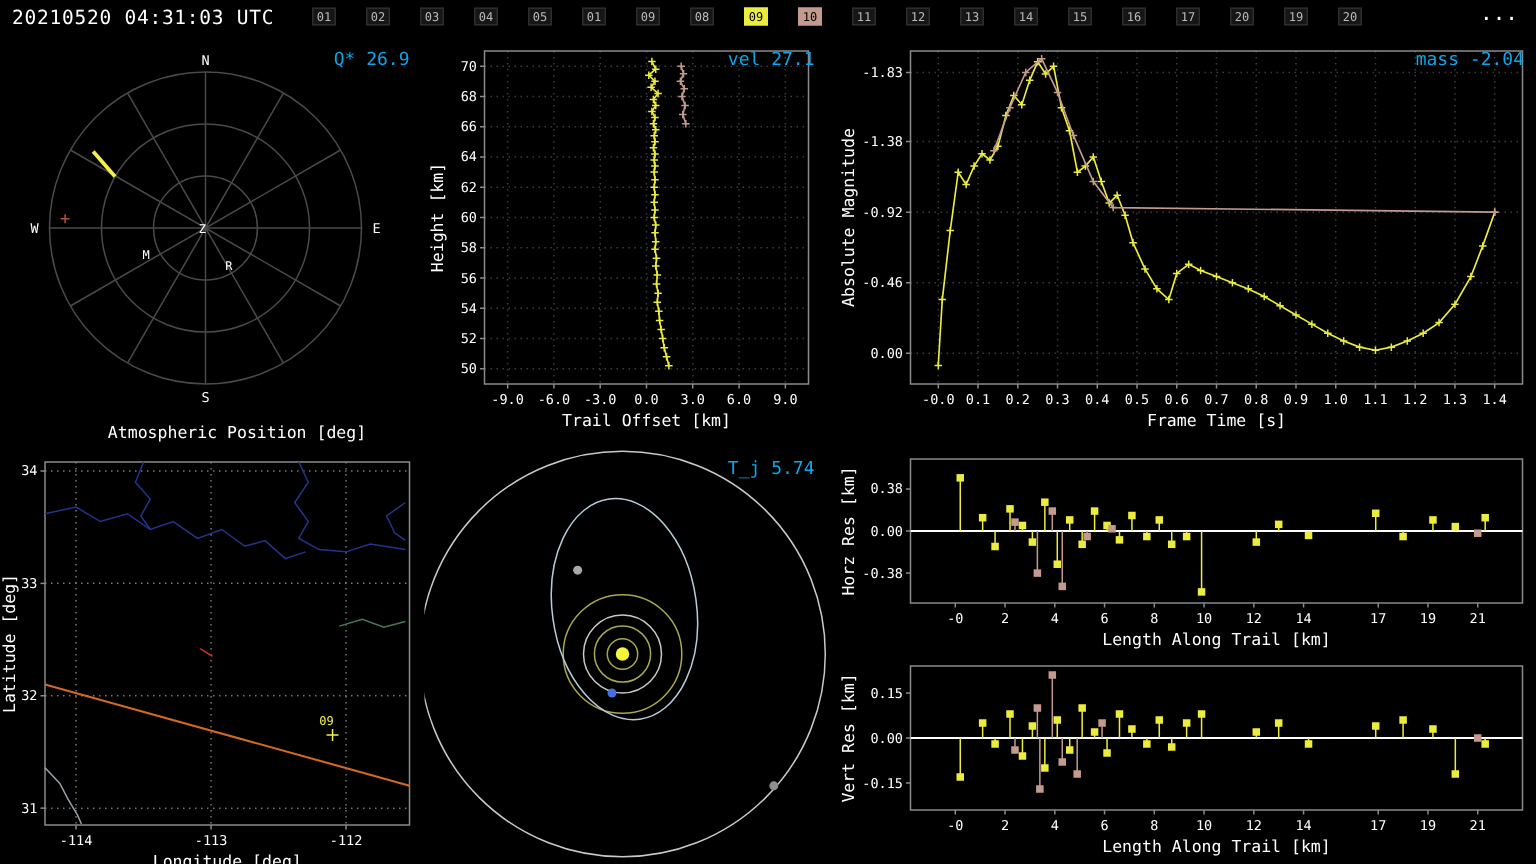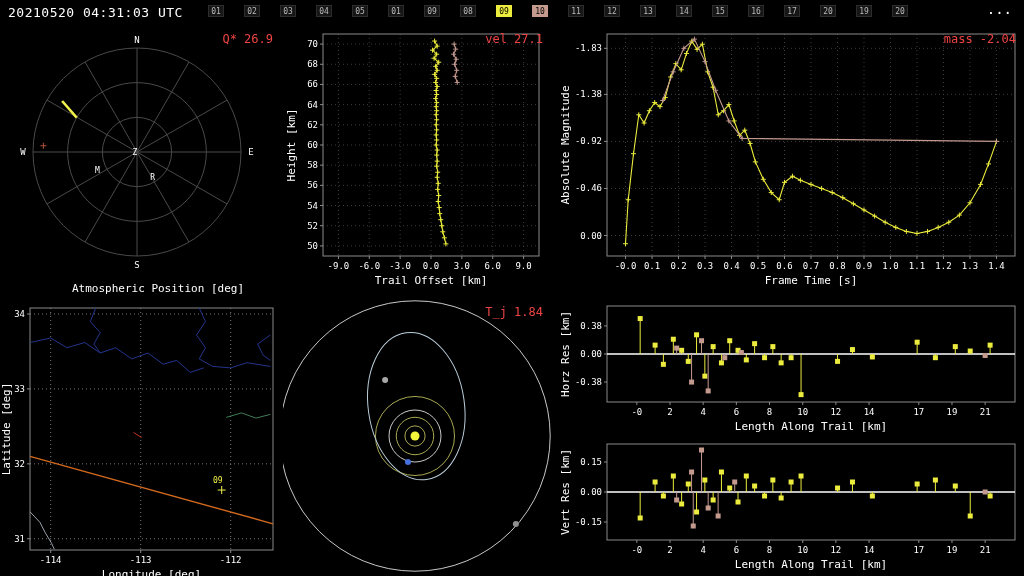--- a/index.html
+++ b/index.html
@@ -15,21 +15,21 @@
   #p-horz{left:555px;top:300px;width:469px;height:138px;}
   #p-vert{left:555px;top:438px;width:469px;height:138px;}
   #topbar{position:absolute;left:0;top:0;width:1024px;height:26px;}
   #timestamp{position:absolute;left:8px;top:5px;font-size:13px;letter-spacing:0.5px;}
   #tabstrip{position:absolute;left:208px;top:5px;display:flex;}
   .tab{width:16px;height:12px;margin-right:20px;background:#161616;border:1px solid #2d2d2d;
        color:#b9b9b9;font-size:8px;line-height:11px;text-align:center;box-sizing:border-box;cursor:pointer;}
   .tab.on{background:#ecec3e;border-color:#ecec3e;color:#000;}
   .tab.alt{background:#c49a8f;border-color:#c49a8f;color:#000;}
   #menu{position:absolute;right:12px;top:1px;font-size:14px;cursor:pointer;}
-  .badge{position:absolute;font-size:12px;color:#ef4444;white-space:pre;}
+  .badge{position:absolute;font-size:12px;color:#0ea5e9;white-space:pre;}
   .ptitle{position:absolute;left:0;right:0;text-align:center;font-size:11px;color:#fff;}
 </style>
 </head>
 <body>
 
 <div id="app">
 
   <div id="topbar">
     <div id="timestamp">20210520 04:31:03 UTC</div>
     <div id="tabstrip">
@@ -373,21 +373,21 @@
         <circle cx="132" cy="136" r="18.72" fill="none" stroke="#a8a852" stroke-width="1"></circle>
         <circle cx="132" cy="136" r="26" fill="none" stroke="#c9c9c9" stroke-width="1"></circle>
         <circle cx="132" cy="136" r="39.52" fill="none" stroke="#a8a852" stroke-width="1"></circle>
         <circle cx="132" cy="136" r="135.20000000000002" fill="none" stroke="#c9c9c9" stroke-width="1"></circle>
         <ellipse cx="133.3" cy="106.1" rx="48.1" ry="74.10000000000001" fill="none" stroke="#b9cdd9" stroke-width="1" transform="rotate(-8 133.3 106.1)"></ellipse>
         <circle cx="132" cy="136" r="4.5" fill="#f5f53c"></circle>
         <circle cx="124.98" cy="162" r="3" fill="#4570e0"></circle>
         <circle cx="102.1" cy="80.1" r="3" fill="#a8a8a8"></circle>
         <circle cx="232.88" cy="223.88" r="3" fill="#8f8f8f"></circle>
       </svg>
-    <div class="badge" style="right:12px;top:5px;">T_j 1.84</div>
+    <div class="badge" style="right:12px;top:5px;">T_j 5.74</div>
   </div>
 
   <div id="p-horz" class="panel">
     <svg id="c-horz" width="469" height="138">
         <rect x="52" y="6" width="408" height="96" fill="none" stroke="#8a8a8a" stroke-width="1"></rect>
         <line x1="52" x2="460" y1="54" y2="54" stroke="#fff" stroke-width="1.3"></line>
         <line x1="81.85365853658536" x2="81.85365853658536" y1="102" y2="105" stroke="#8a8a8a"></line>
         <text x="81.85365853658536" y="115" fill="#fff" font-size="9" text-anchor="middle" font-family="DejaVu Sans Mono,monospace">-0</text>
         <line x1="115.02439024390243" x2="115.02439024390243" y1="102" y2="105" stroke="#8a8a8a"></line>
         <text x="115.02439024390243" y="115" fill="#fff" font-size="9" text-anchor="middle" font-family="DejaVu Sans Mono,monospace">2</text>

